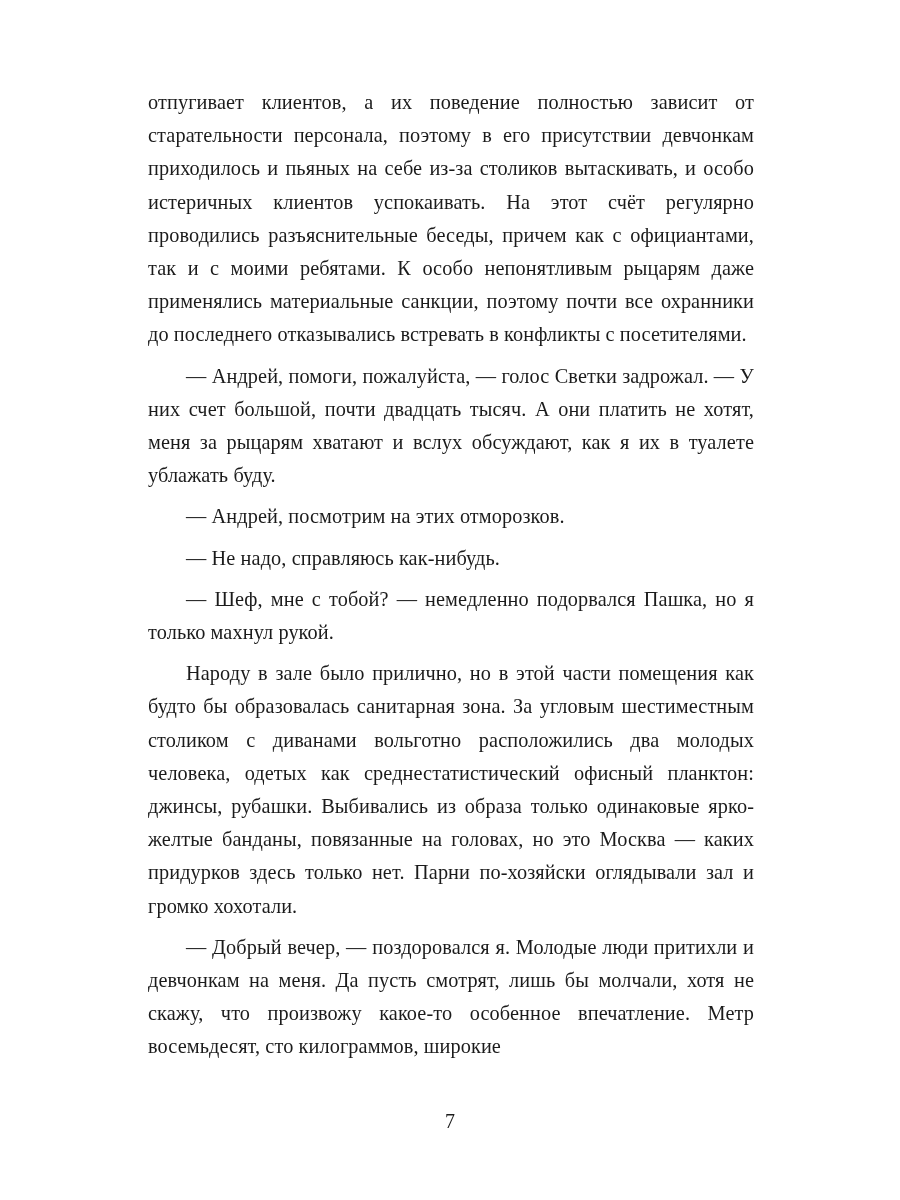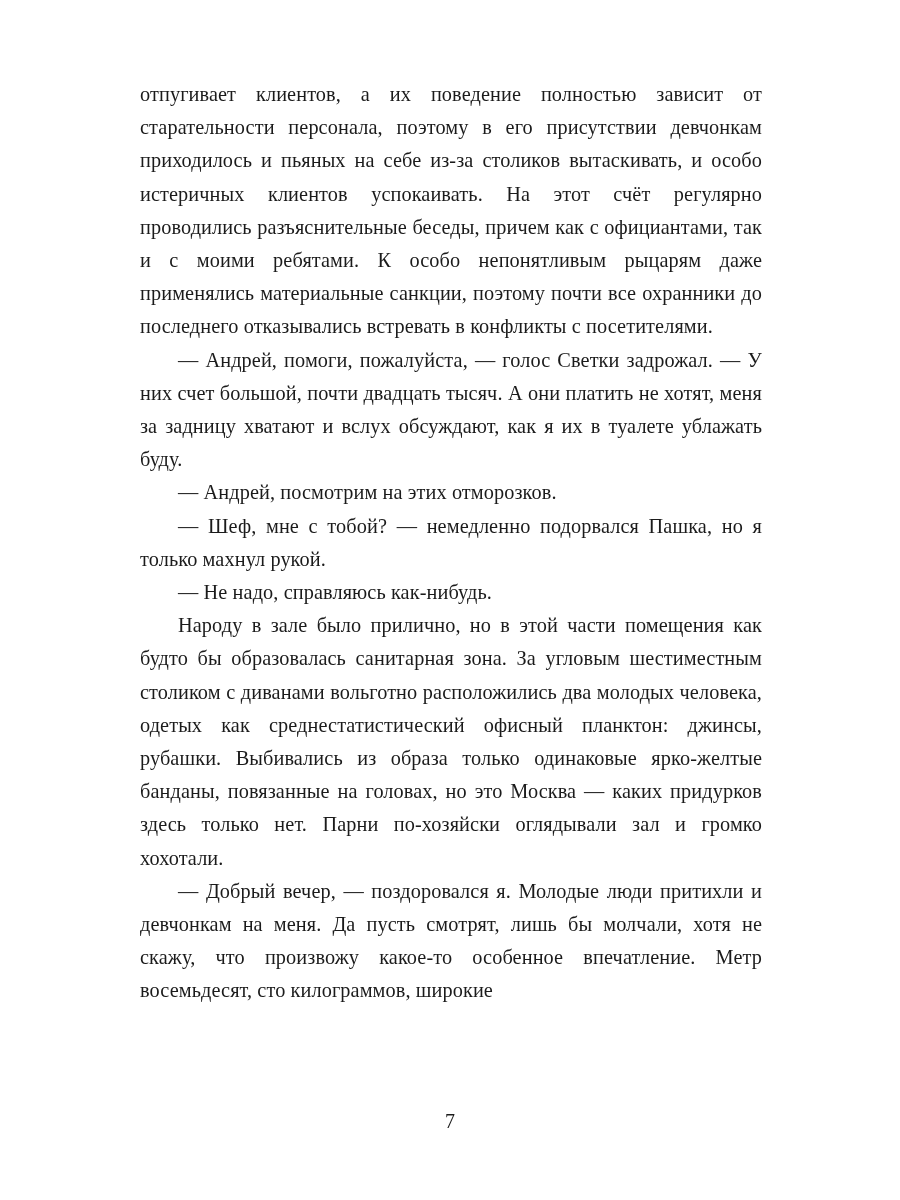--- a/index.html
+++ b/index.html
@@ -21,21 +21,21 @@
     box-sizing: border-box;
     background: #ffffff;
   }
   .text-block {
     position: absolute;
     left: 140px;
     top: 78px;
     width: 622px;
   }
   .para {
-    margin: 0;
+    margin: 8px;
     font-size: 20.3px;
     line-height: 33.2px;
     text-align: justify;
     text-justify: inter-word;
     color: #1b1b1b;
     letter-spacing: 0.1px;
   }
   .para.indent {
     text-indent: 38px;
   }
@@ -49,21 +49,21 @@
     color: #1b1b1b;
     font-family: "Liberation Serif", serif;
   }
 </style>
 </head>
 <body>
 
 <div class="page">
   <div class="text-block">
     <p class="para">отпугивает клиентов, а их поведение полностью зависит от старательности персонала, поэтому в его присутствии девчонкам приходилось и пьяных на себе из-за столиков вытаскивать, и особо истеричных клиентов успокаивать. На этот счёт регулярно проводились разъяснительные беседы, причем как с официантами, так и с моими ребятами. К особо непонятливым рыцарям даже применялись материальные санкции, поэтому почти все охранники до последнего отказывались встревать в конфликты с посетителями.</p>
-    <p class="para indent">— Андрей, помоги, пожалуйста, — голос Светки задрожал. — У них счет большой, почти двадцать тысяч. А они платить не хотят, меня за задницу хватают и вслух обсуждают, как я их в туалете ублажать буду.</p>
+    <p class="para indent">— Андрей, помоги, пожалуйста, — голос Светки задрожал. — У них счет большой, почти двадцать тысяч. А они платить не хотят, меня за рыцарям хватают и вслух обсуждают, как я их в туалете ублажать буду.</p>
     <p class="para indent">— Андрей, посмотрим на этих отморозков.</p>
+    <p class="para indent">— Не надо, справляюсь как-нибудь.</p>
     <p class="para indent">— Шеф, мне с тобой? — немедленно подорвался Пашка, но я только махнул рукой.</p>
-    <p class="para indent">— Не надо, справляюсь как-нибудь.</p>
     <p class="para indent">Народу в зале было прилично, но в этой части помещения как будто бы образовалась санитарная зона. За угловым шестиместным столиком с диванами вольготно расположились два молодых человека, одетых как среднестатистический офисный планктон: джинсы, рубашки. Выбивались из образа только одинаковые ярко-желтые банданы, повязанные на головах, но это Москва — каких придурков здесь только нет. Парни по-хозяйски оглядывали зал и громко хохотали.</p>
     <p class="para indent">— Добрый вечер, — поздоровался я. Молодые люди притихли и девчонкам на меня. Да пусть смотрят, лишь бы молчали, хотя не скажу, что произвожу какое-то особенное впечатление. Метр восемьдесят, сто килограммов, широкие</p>
   </div>
   <div class="page-number">7</div>
 </div>
 
 </body></html>

